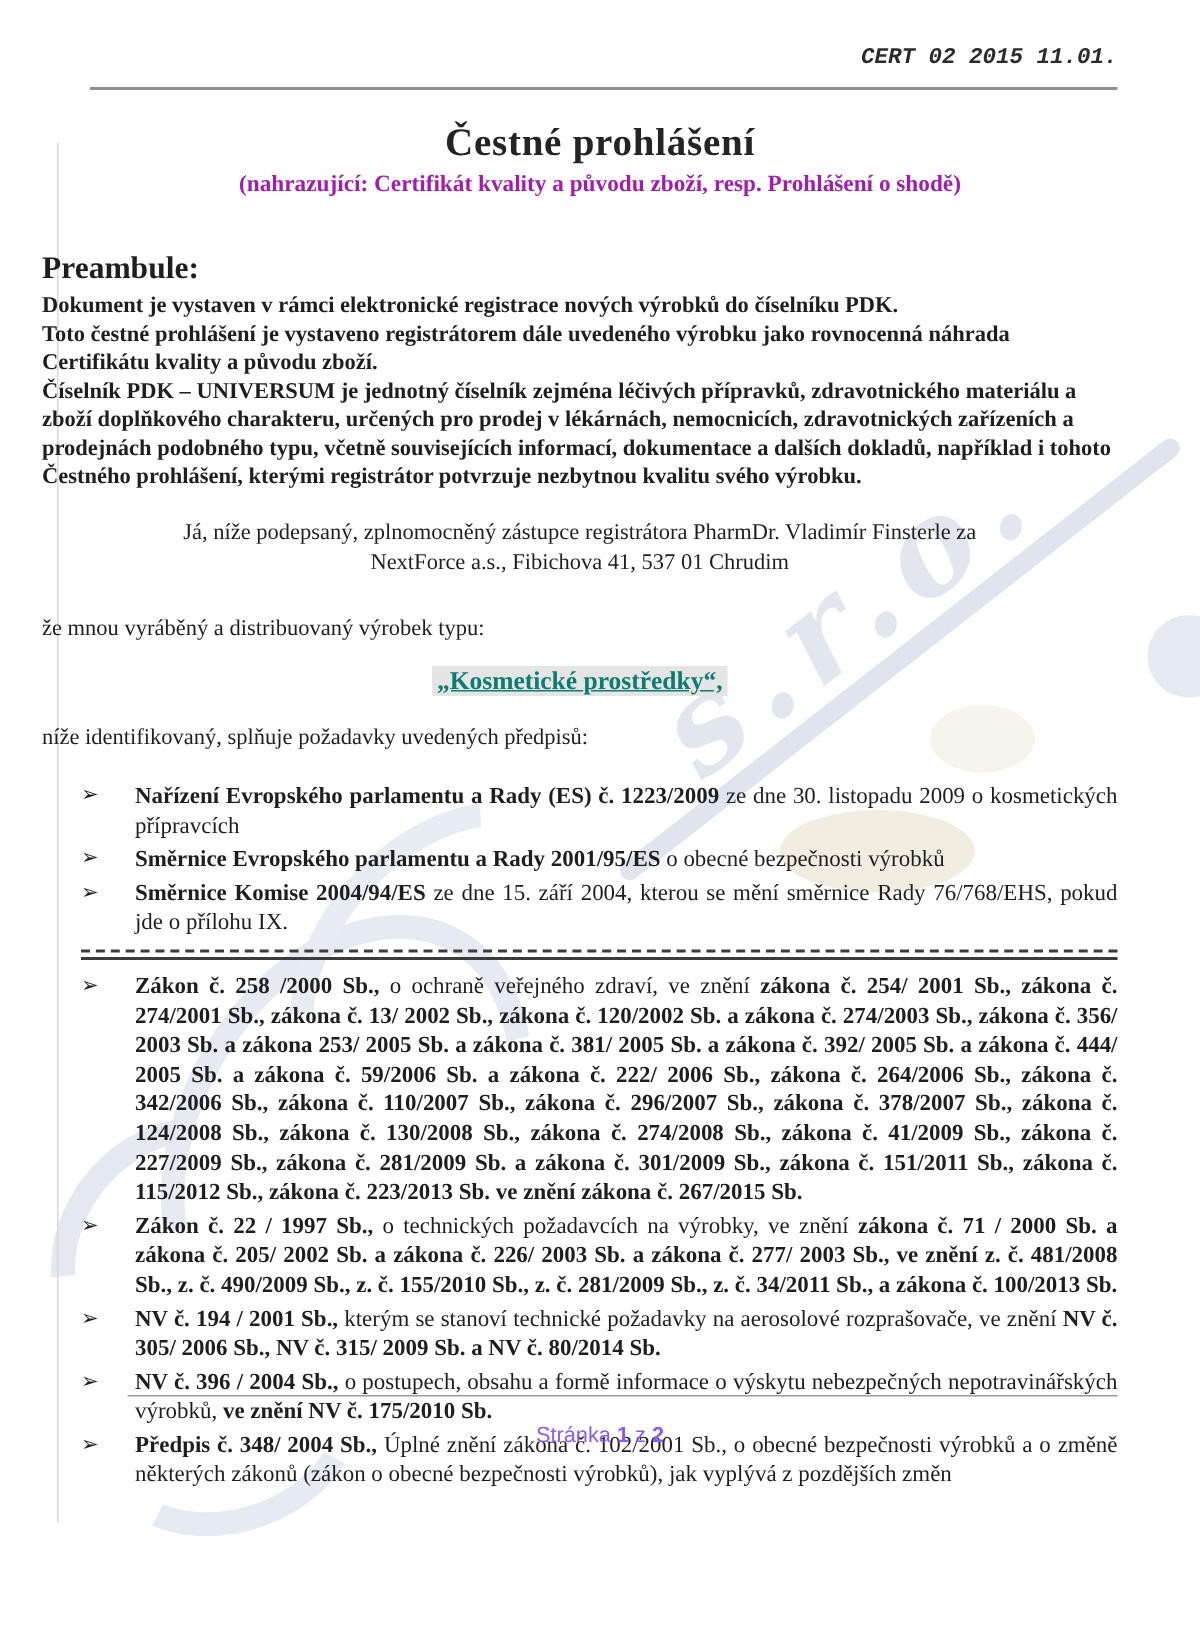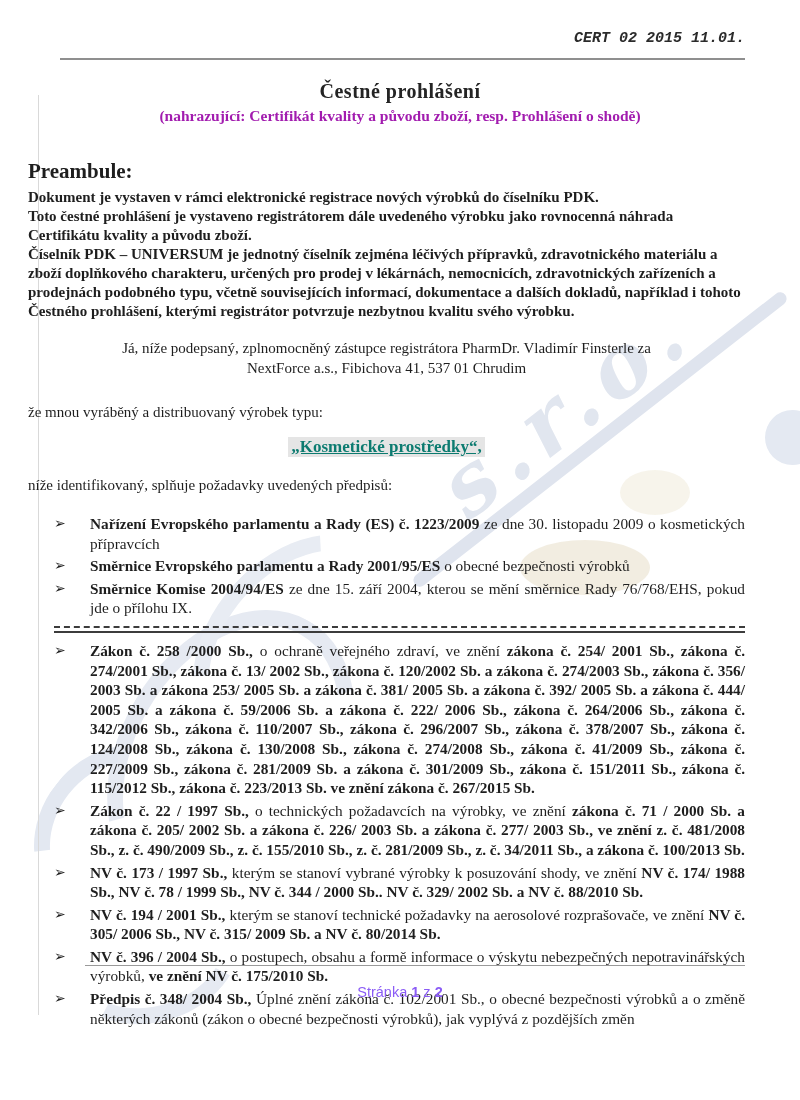--- a/index.html
+++ b/index.html
@@ -37,21 +37,21 @@
   .scan-edge{left:38px;top:95px;width:1px;height:920px;background:#d9d9d9;}
   
   .content{position:relative;z-index:1;}
   .doc-code{
     position:absolute;top:30px;right:55px;
     font-family:Liberation Mono, monospace;
     font-style:italic;font-weight:600;font-size:15px;color:#2b2b2b;
   }
   .head-rule{position:absolute;top:58px;left:60px;width:685px;border-top:2px solid #8f8f8f;}
   .title-block{padding-top:80px;text-align:center;}
-  .doc-title{font-size:20px;font-weight:bold;letter-spacing:.5px;color:#242424;margin:0;}
+  .doc-title{font-size:26px;font-weight:bold;letter-spacing:.5px;color:#242424;margin:0;}
   .doc-subtitle{font-size:15.5px;font-weight:bold;margin:4px 0 0 0;color:#a21caf;}
   .body-col{padding:0 55px 0 28px;}
   .preamble-head{font-size:21px;font-weight:bold;margin:34px 0 4px 0;}
   .preamble p{margin:0;font-size:15px;font-weight:bold;line-height:19px;text-align:left;}
   .intro{margin-top:17px;text-align:center;font-size:15px;line-height:20px;}
   .declare-word{margin-top:26px;text-align:center;font-size:16px;font-weight:bold;}
   .product-intro{margin-top:26px;font-size:15px;}
   .product-line{margin-top:16px;text-align:center;}
   .highlight{
     display:inline-block;background:#e5e5e5;
@@ -149,23 +149,20 @@
       <div class="sep"></div>
 
       <ul class="reg-list laws">
         <li>
           <span class="b">Zákon č. 258 /2000 Sb., </span><span class="r">o ochraně veřejného zdraví, ve znění </span><span class="b">zákona č. 254/ 2001 Sb., zákona č. 274/2001 Sb., zákona č. 13/ 2002 Sb., zákona č. 120/2002 Sb. a zákona č. 274/2003 Sb., zákona č. 356/ 2003 Sb. a zákona 253/ 2005 Sb. a zákona č. 381/ 2005 Sb. a zákona č. 392/ 2005 Sb. a zákona č. 444/ 2005 Sb. a zákona č. 59/2006 Sb. a zákona č. 222/ 2006 Sb., zákona č. 264/2006 Sb., zákona č. 342/2006 Sb., zákona č. 110/2007 Sb., zákona č. 296/2007 Sb., zákona č. 378/2007 Sb., zákona č. 124/2008 Sb., zákona č. 130/2008 Sb., zákona č. 274/2008 Sb., zákona č. 41/2009 Sb., zákona č. 227/2009 Sb., zákona č. 281/2009 Sb. a zákona č. 301/2009 Sb., zákona č. 151/2011 Sb., zákona č. 115/2012 Sb., zákona č. 223/2013 Sb. ve znění zákona č. 267/2015 Sb.</span>
         </li>
         <li>
           <span class="b">Zákon č. 22 / 1997 Sb., </span><span class="r">o technických požadavcích na výrobky, ve znění </span><span class="b">zákona č. 71 / 2000 Sb. a zákona č. 205/ 2002 Sb. a zákona č. 226/ 2003 Sb. a zákona č. 277/ 2003 Sb., ve znění z. č. 481/2008 Sb., z. č. 490/2009 Sb., z. č. 155/2010 Sb., z. č. 281/2009 Sb., z. č. 34/2011 Sb., a zákona č. 100/2013 Sb.</span>
         </li>
         <li>
-          <span class="b">NV č. 173 / 1997 Sb., </span><span class="r">kterým se stanoví vybrané výrobky k posuzování shody, ve znění </span><span class="b">NV č. 174/ 1988 Sb., NV č. 78 / 1999 Sb., NV č. 344 / 2000 Sb.. NV č. 329/ 2002 Sb. a NV č. 88/2010 Sb.</span>
-        </li>
-        <li>
           <span class="b">NV č. 194 / 2001 Sb., </span><span class="r">kterým se stanoví technické požadavky na aerosolové rozprašovače, ve znění </span><span class="b">NV č. 305/ 2006 Sb., NV č. 315/ 2009 Sb. a NV č. 80/2014 Sb.</span>
         </li>
         <li>
           <span class="b">NV č. 396 / 2004 Sb., </span><span class="r">o postupech, obsahu a formě informace o výskytu nebezpečných nepotravinářských výrobků, </span><span class="b">ve znění NV č. 175/2010 Sb.</span>
         </li>
         <li>
           <span class="b">Předpis č. 348/ 2004 Sb., </span><span class="r">Úplné znění zákona č. 102/2001 Sb., o obecné bezpečnosti výrobků a o změně některých zákonů (zákon o obecné bezpečnosti výrobků), jak vyplývá z pozdějších změn</span><span class="b"></span>
         </li>
       </ul>
     </div>

